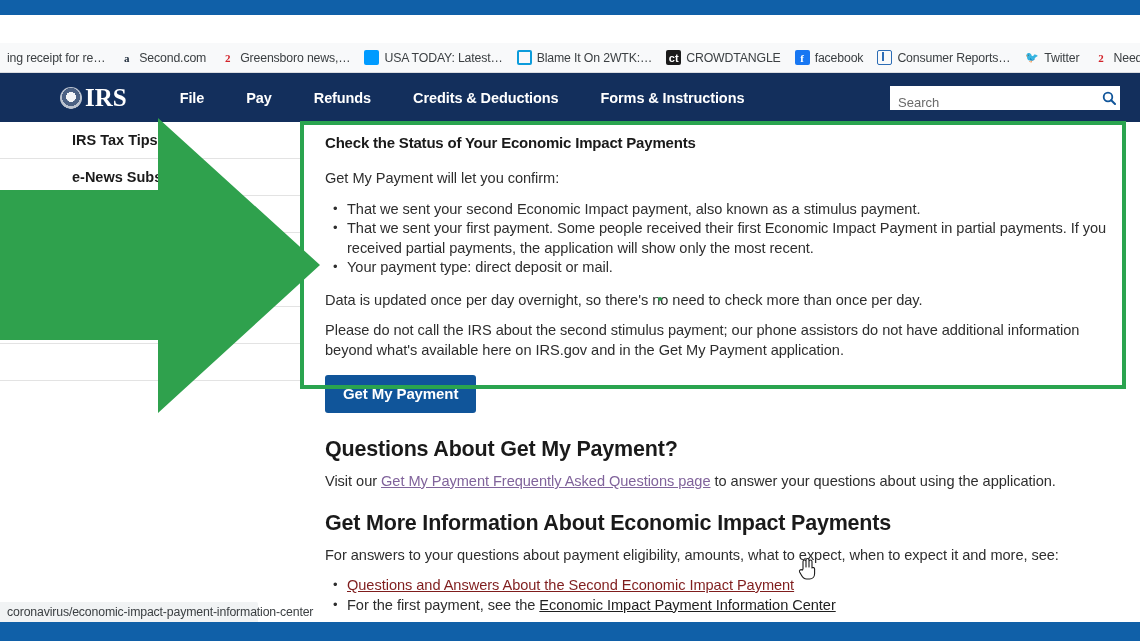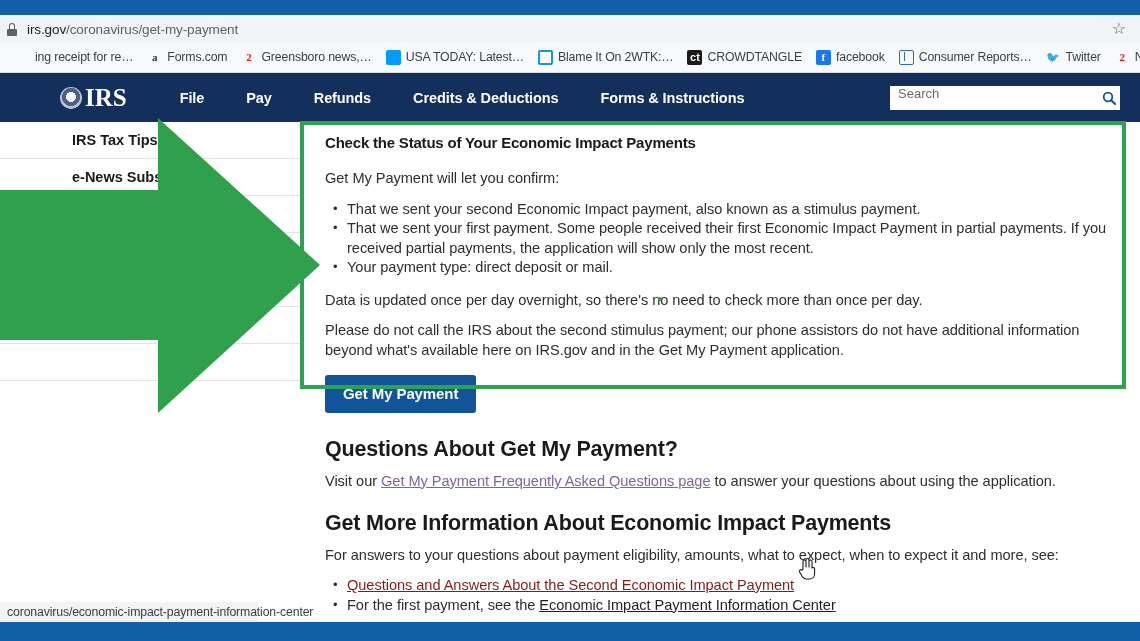--- a/index.html
+++ b/index.html
@@ -40,24 +40,23 @@
   }
   .url-text .dim { color:#5f6368; }
   .star-icon {
     position:absolute; right:14px; top:6px;
     font-size:16px; color:#5f6368; line-height:16px;
   }
 
   .bookmarks {
     position:absolute; left:0; top:43px; width:1140px; height:30px;
     background:#f8f9fa;
-    display:flex; align-items:flex-end;
+    display:flex; align-items:center;
     border-bottom:1px solid #dadce0;
     overflow:hidden;
-    padding-left:28px;
   }
   .bm {
     display:flex; align-items:center; height:30px;
     padding:0 7px; flex:0 0 auto; white-space:nowrap;
   }
   .bm .label { font-size:12.3px; color:#3c4043; letter-spacing:-0.15px; }
   .bm .fav {
     width:15px; height:15px; margin-right:5px; flex:0 0 auto;
     display:flex; align-items:center; justify-content:center;
     font-size:11px; font-weight:bold; border-radius:2px;
@@ -94,21 +93,21 @@
     line-height:25px;
   }
   .nav-links { display:flex; align-items:center; margin-left:32px; }
   .nav-link {
     color:#ffffff; font-size:14.5px; font-weight:bold;
     padding:0 21px; white-space:nowrap; letter-spacing:-0.1px;
   }
   .search-wrap {
     position:absolute; right:20px; top:86px;
     width:230px; height:24px; background:#ffffff;
-    display:flex; align-items:flex-start;
+    display:flex; align-items:flex-end;
   }
   .search-wrap input {
     border:none; outline:none; flex:1 1 auto;
     font-size:13px; color:#333; padding-left:8px;
     font-family:"Liberation Sans", sans-serif; background:transparent;
   }
   .search-wrap input::placeholder { color:#6a6a6a; }
   .search-icon {
     width:22px; height:24px; flex:0 0 auto;
     display:flex; align-items:center; justify-content:center;
@@ -204,36 +203,28 @@
     background:#1060a8; z-index:11;
   }
 </style>
 </head>
 <body>
 
 <div id="screen">
 
   <div class="chrome-top-strip"></div>
 
-  <div class="omnibar">
-    <span class="lock-icon">
-      <span class="shackle"></span>
-        <span class="body"></span>
-    </span>
-    <span class="url-text"><span>irs.gov</span><span class="dim">/coronavirus/get-my-payment</span></span>
-    <span class="star-icon">☆</span>
-  </div>
 
   <div class="bookmarks">
     <div class="bm">
       <span class="label">ing receipt for re…</span>
     </div>
     <div class="bm">
       <span class="fav fav-amazon">a</span>
-      <span class="label">Forms.com</span>
+      <span class="label">Second.com</span>
     </div>
     <div class="bm">
       <span class="fav fav-two">2</span>
       <span class="label">Greensboro news,…</span>
     </div>
     <div class="bm">
       <span class="fav fav-usat"></span>
       <span class="label">USA TODAY: Latest…</span>
     </div>
     <div class="bm">

